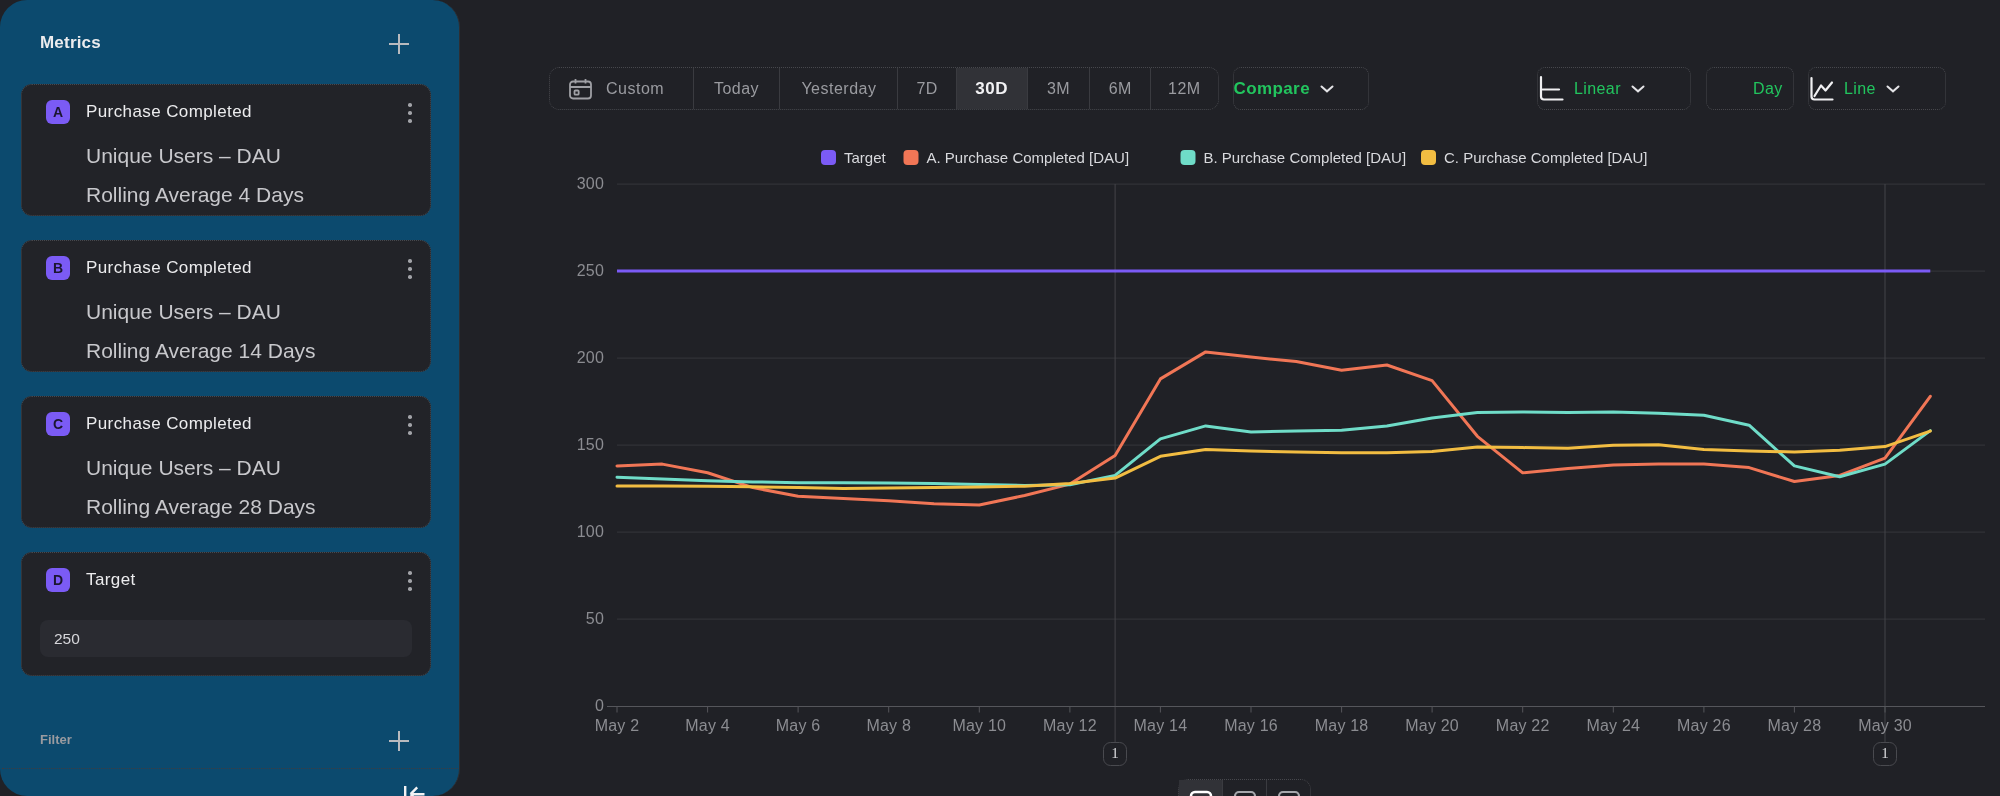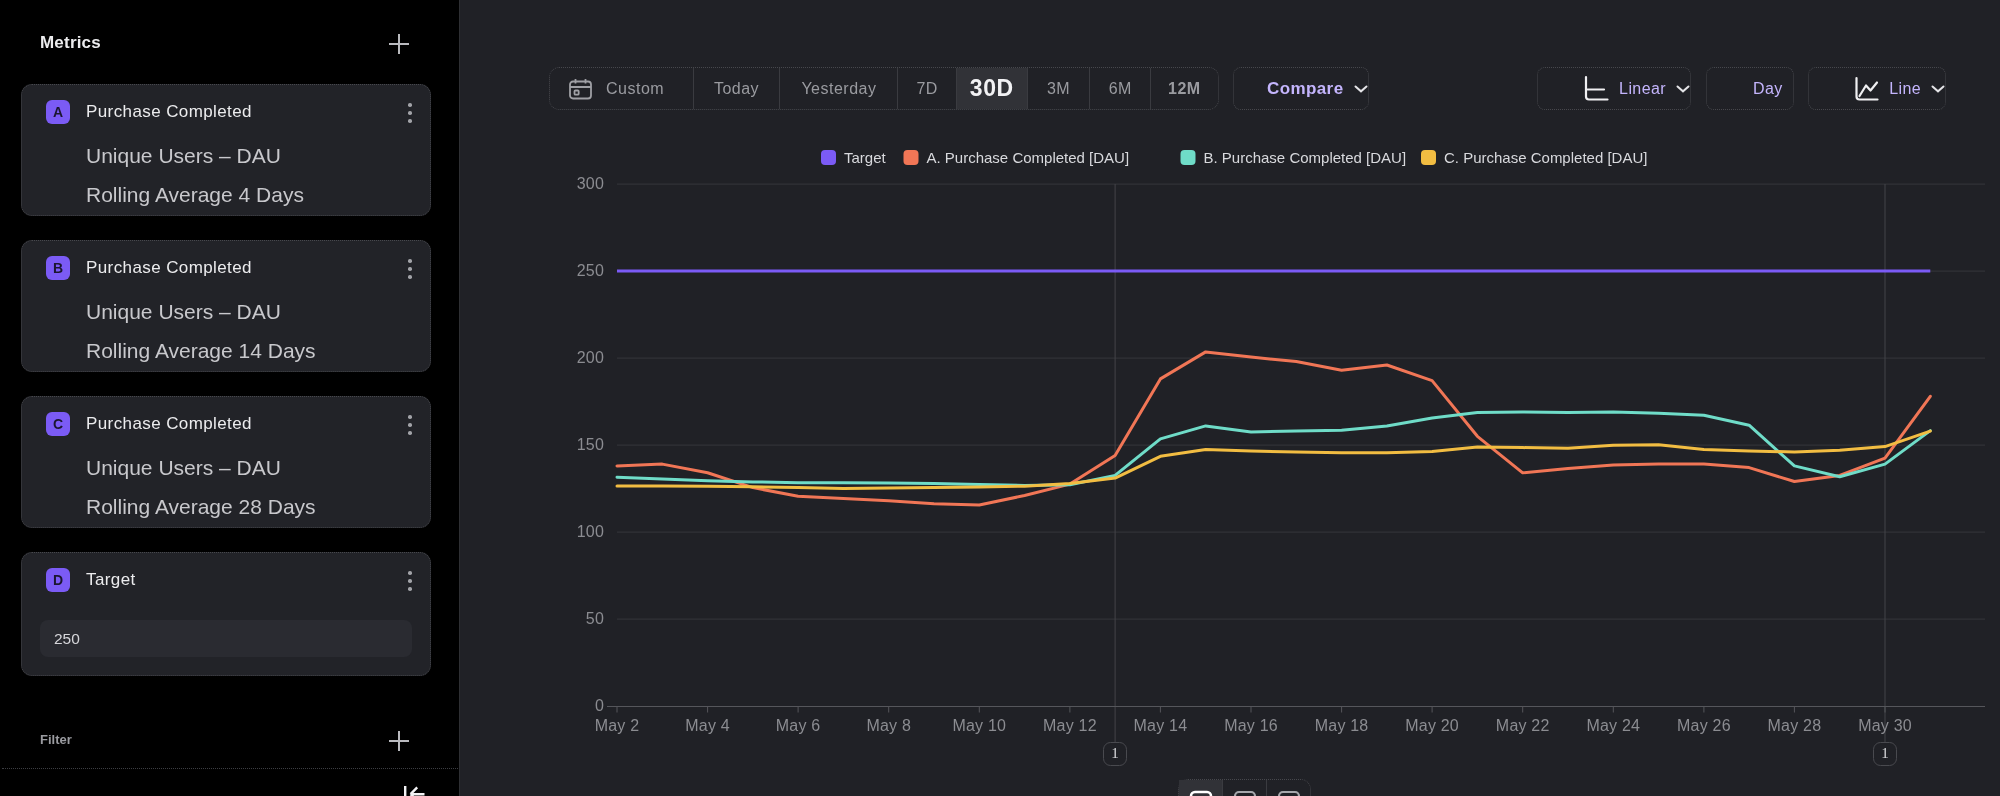--- a/index.html
+++ b/index.html
@@ -1,43 +1,43 @@
 <!DOCTYPE html>
 <html><head>
 <meta charset="utf-8">
 <style>
 * { margin:0; padding:0; box-sizing:border-box; }
 html,body { width:2000px; height:796px; background:#202126; font-family:"Liberation Sans", sans-serif; overflow:hidden; }
 #root { position:relative; width:2000px; height:796px; }
 
 
-#sidebar { position:absolute; left:0; top:0; width:460px; height:796px; background:#000000; border-right:1px solid #2e2f33; }
+#sidebar { position:absolute; left:0; top:0; width:460px; height:796px; background:#0c4a6e; border-right:1px solid #2e2f33;border-radius:27px; }
 .sbhead { position:absolute; left:40px; top:33px; font-size:17px; font-weight:700; color:#ececee; letter-spacing:0.2px; }
 .plus { position:absolute; width:20px; height:20px; }
 .plus:before, .plus:after { content:""; position:absolute; background:#b9babe; }
 .plus:before { left:9px; top:0; width:1.8px; height:20px; }
 .plus:after { top:9px; left:0; height:1.8px; width:20px; }
 .card { position:absolute; left:21px; width:410px; background:#222328; border:1px dotted #47484d; border-radius:11px; }
 .badge { position:absolute; left:24px; top:15px; width:24px; height:24px; border-radius:6px; background:#7b5bf5; color:#1b1630; font-size:14px; font-weight:700; text-align:center; line-height:24px; }
 .ctitle { position:absolute; left:64px; top:17px; font-size:17px; font-weight:400; letter-spacing:0.4px; color:#ececee; }
 .csub { position:absolute; left:64px; font-size:21px; color:#c8c8cc; }
 .dots { position:absolute; right:18px; top:18px; width:4px; }
 .dots i { display:block; width:3.5px; height:3.5px; border-radius:50%; background:#a2a3a8; margin-bottom:4.5px; }
 
 #inputbox { position:absolute; left:40px; top:620px; width:372px; height:37px; background:#2a2b31; border-radius:8px; color:#d6d6da; font-size:15.5px; line-height:37px; padding-left:14px; }
 .filterlbl { position:absolute; left:40px; top:732px; font-size:13px; font-weight:700; color:#9a9ba0; }
 #sbdivider { position:absolute; left:2px; top:768px; width:456px; border-top:1px dotted #3c3d42; }
 
 
 .seg { position:absolute; top:67px; height:43px; border:1px dotted #47484d; border-radius:10px; display:flex; align-items:center; overflow:hidden; }
 #segmain { left:549px; width:669.5px; }
 .segitem { height:100%; display:flex; align-items:center; justify-content:center; font-size:16px; letter-spacing:0.5px; color:#9a9ba0; border-right:1px solid #3a3b40; }
-.segitem:last-child { border-right:none;font-weight:bold; }
+.segitem:last-child { border-right:none; }
 .segsel { background:#313237; color:#f2f2f4; font-weight:700; }
-.btn { position:absolute; top:67px; height:43px; border:1px dotted #47484d; border-radius:8px; display:flex; align-items:center; justify-content:flex-end; font-size:16px; letter-spacing:0.4px; color:#c4b5fd; gap:10px; }
+.btn { position:absolute; top:67px; height:43px; border:1px dotted #47484d; border-radius:8px; display:flex; align-items:center; justify-content:flex-start; font-size:16px; letter-spacing:0.4px; color:#22c55e; gap:10px; }
 .chev { display:inline-block; }
 
 
 .axlbl { font-size:16px; letter-spacing:0.2px; fill:#8b8c91; font-family:"Liberation Sans", sans-serif; }
 .leglbl { font-size:15px; fill:#d8d9dd; font-family:"Liberation Sans", sans-serif; }
 .one { position:absolute; top:741.5px; width:24px; height:24px; border:1.5px solid #494a4f; border-radius:7.5px; background:#202126; color:#d8d9dc; font-size:15px; font-family:"Liberation Serif", serif; text-align:center; line-height:21px; }
 
 
 #ctype { position:absolute; left:1178px; top:779px; width:133px; height:40px; border:1px dotted #47484d; border-radius:10px; display:flex; }
 .ctcell { flex:1; border-right:1px solid #3a3b40; display:flex; align-items:center; justify-content:center; padding-top:2px; }
@@ -109,21 +109,21 @@
       <svg width="25" height="22" viewBox="0 0 25 22" fill="none" stroke="#9fa0a5" stroke-width="1.8">
         <rect x="2" y="3.5" width="21" height="17" rx="3"></rect>
         <path d="M2 9 h21"></path>
         <path d="M7.5 1 v4.5 M17.5 1 v4.5"></path>
         <rect x="6.5" y="12.5" width="4.2" height="4.2" rx="1"></rect>
       </svg>
       Custom</div>
     <div class="segitem" style="width:87px;">Today</div>
     <div class="segitem" style="width:118.5px;">Yesterday</div>
     <div class="segitem" style="width:58.5px;">7D</div>
-    <div class="segitem segsel" style="width:71px; font-size:23px;text-align:right;">30D</div>
+    <div class="segitem segsel" style="width:71px; font-size:17px;text-align:right;">30D</div>
     <div class="segitem" style="width:63px;">3M</div>
     <div class="segitem" style="width:61px;">6M</div>
     <div class="segitem" style="width:66.5px;">12M</div>
   </div>
 
   <div class="btn" style="left:1232.5px; width:136px; font-weight:700; font-size:17px;">Compare <svg class="chev" width="14" height="8" viewBox="0 0 14 8" fill="none" stroke="#e4e4e7" stroke-width="2" stroke-linecap="round">
         <path d="M1.5 1.5 L7 6.3 L12.5 1.5"></path>
       </svg></div>
 
   <div class="btn" style="left:1537px; width:154px;">

